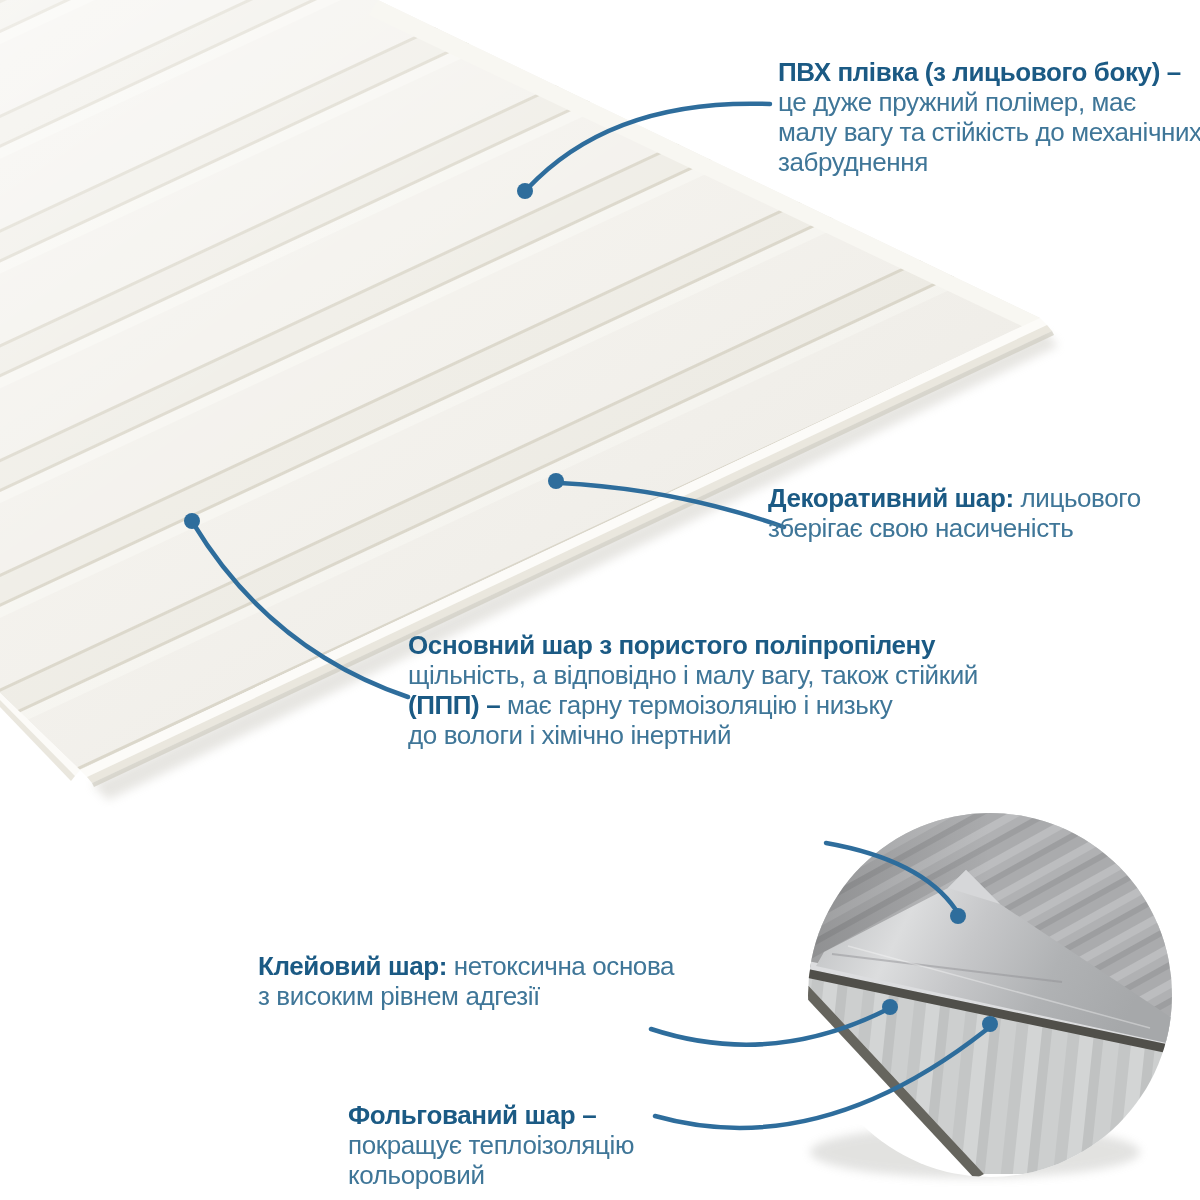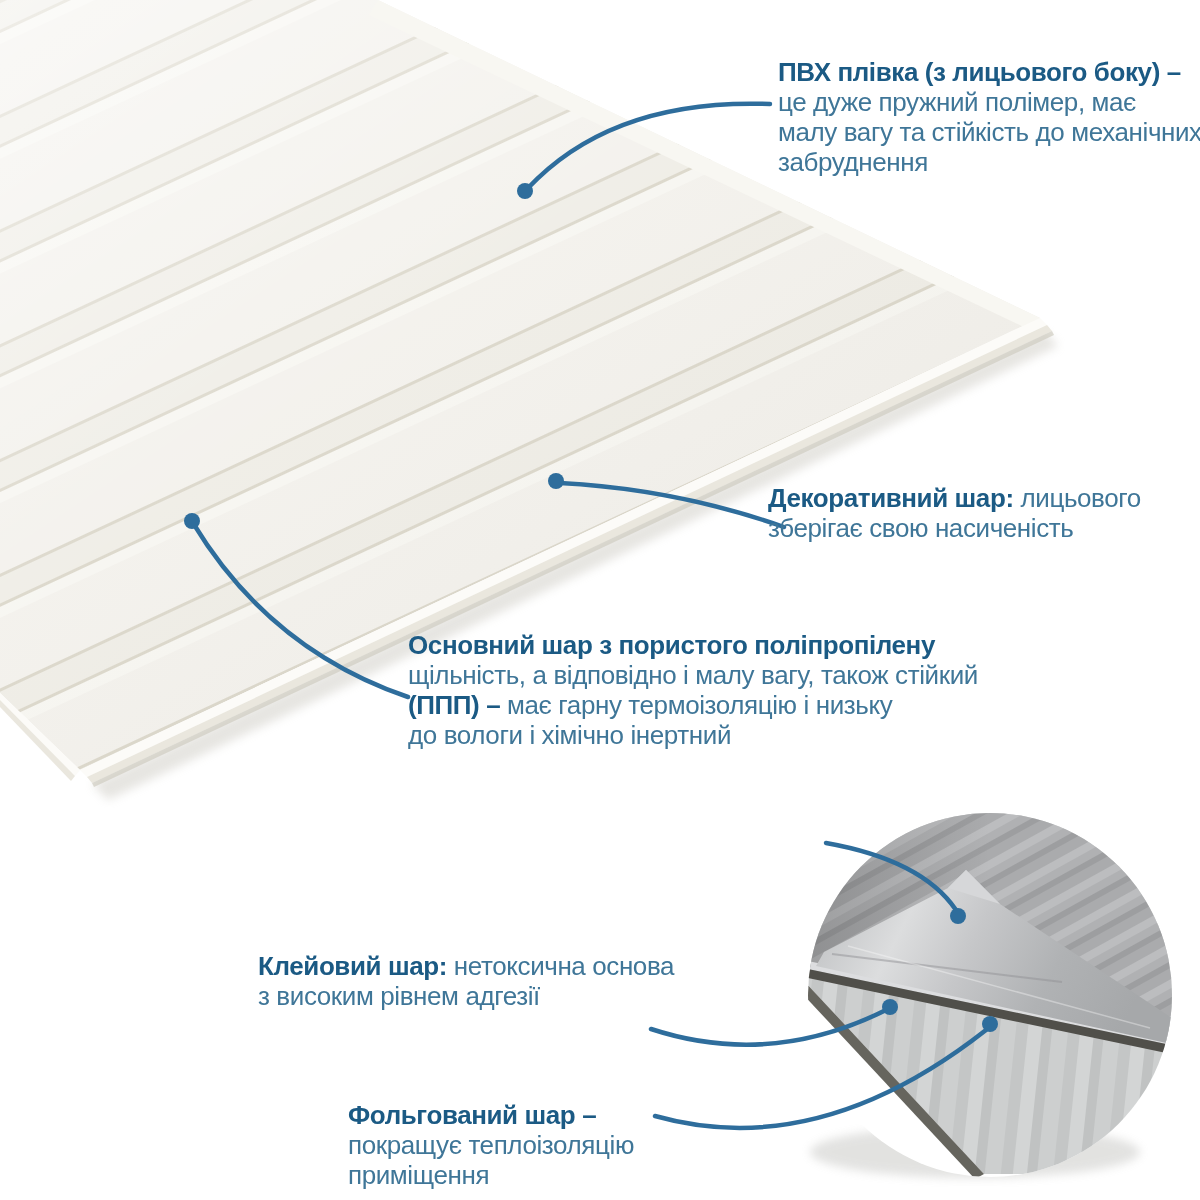--- a/index.html
+++ b/index.html
@@ -139,15 +139,15 @@
       <div class="cline"><span class="b">(ППП) –</span><span> має гарну термоізоляцію і низьку</span></div>
       <div class="cline"><span>до вологи і хімічно інертний</span></div>
     </div>
   <div class="callout" style="left:258px;top:951px;width:420px;">
       <div class="cline"><span class="b">Клейовий шар:</span><span> нетоксична основа</span></div>
       <div class="cline"><span>з високим рівнем адгезії</span></div>
     </div>
   <div class="callout" style="left:348px;top:1060px;width:300px;margin-top:40px;">
       <div class="cline"><span class="b">Фольгований шар –</span></div>
       <div class="cline"><span>покращує теплоізоляцію</span></div>
-      <div class="cline"><span>приміщення</span></div>
+      <div class="cline"><span>кольоровий</span></div>
     </div>
 </div>
 
 </body></html>

